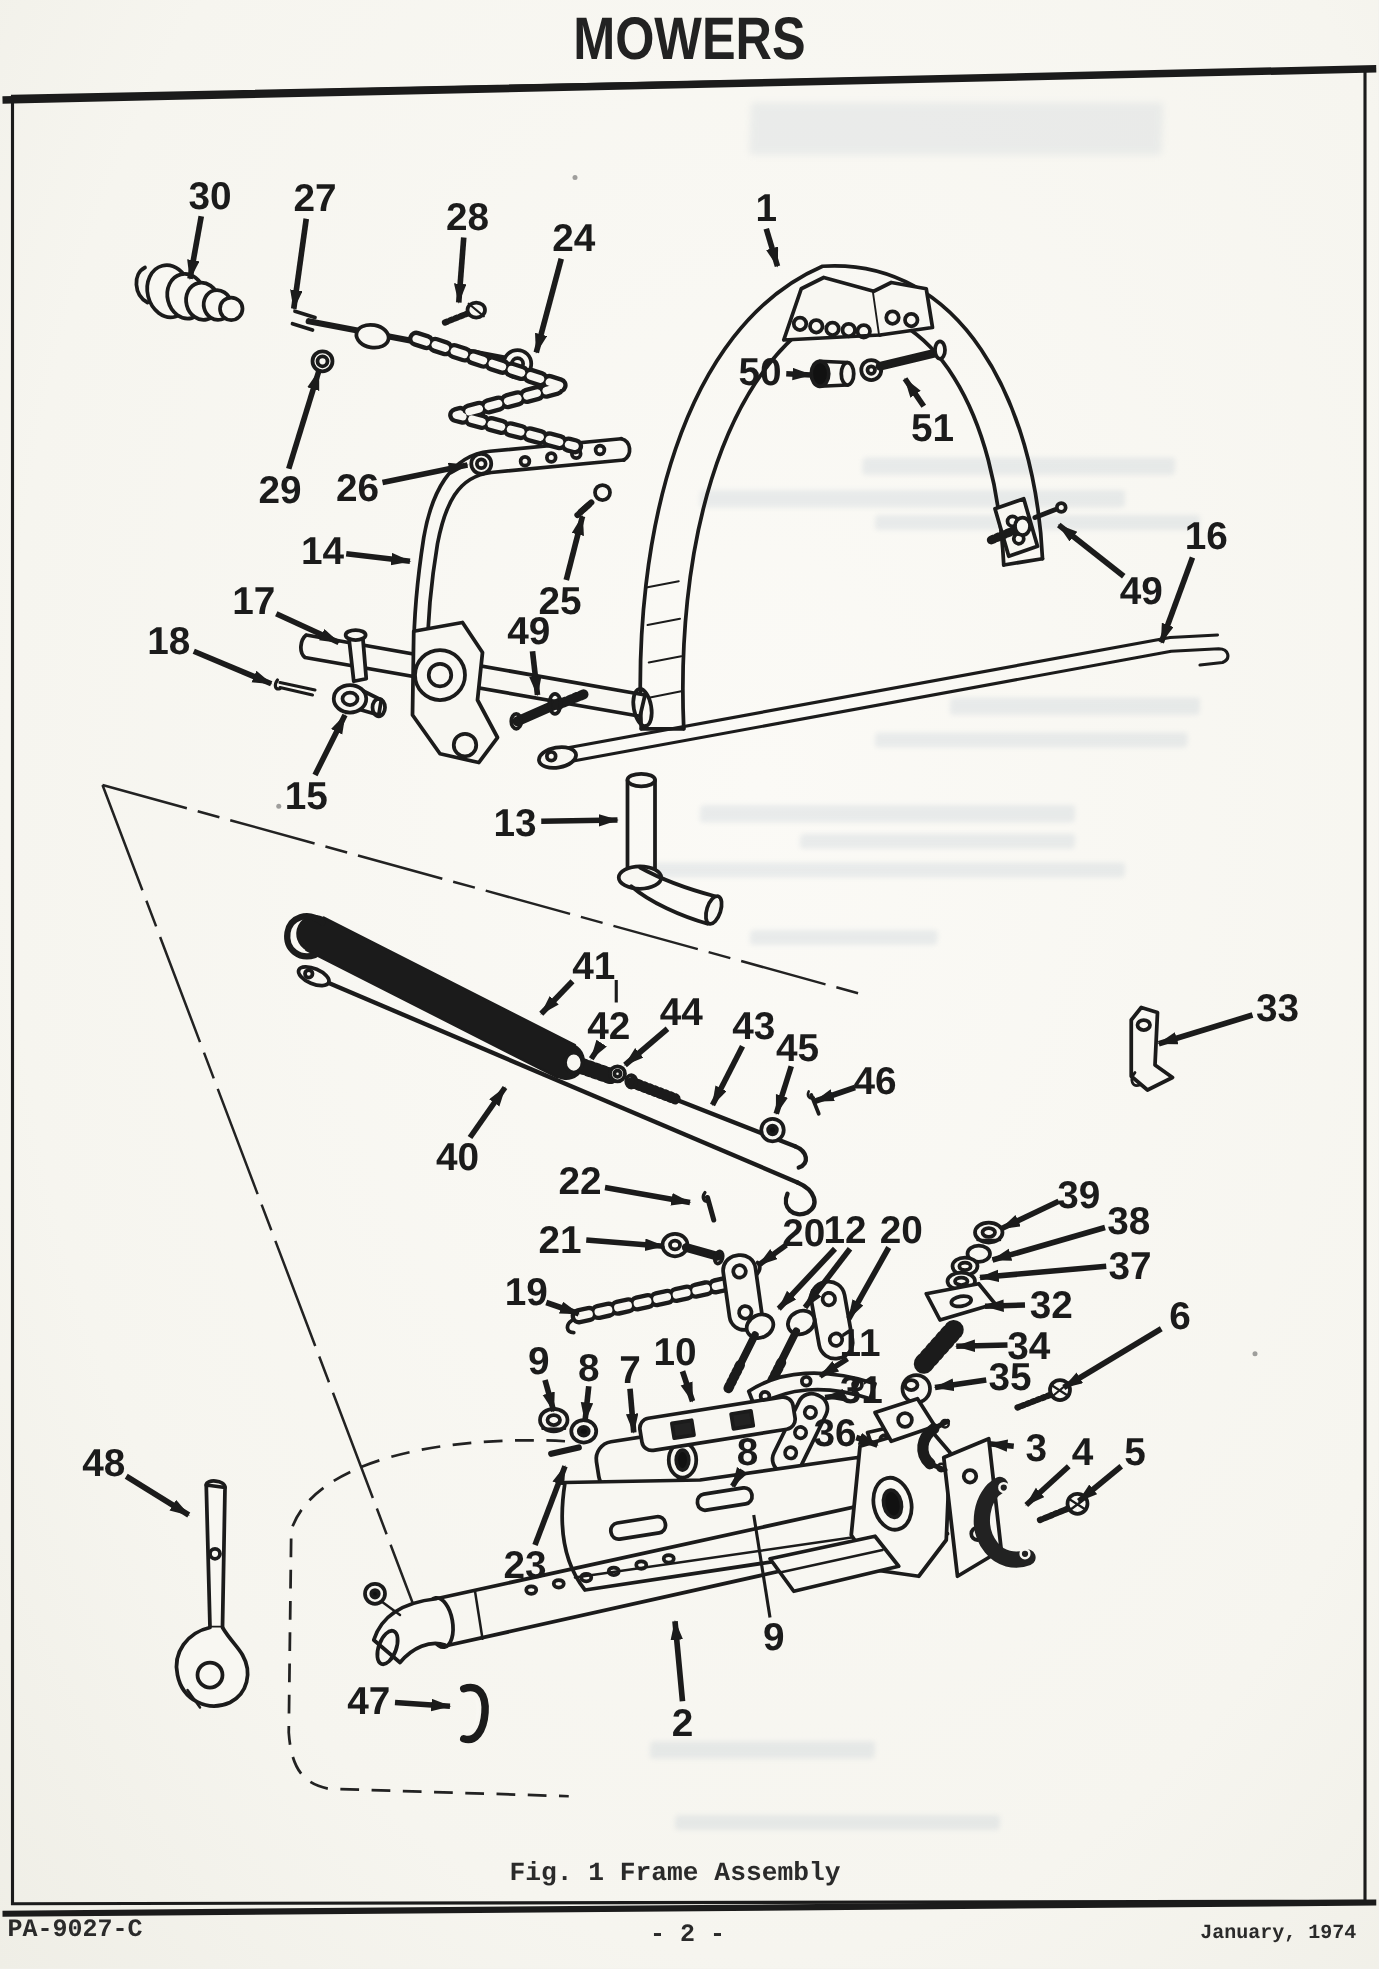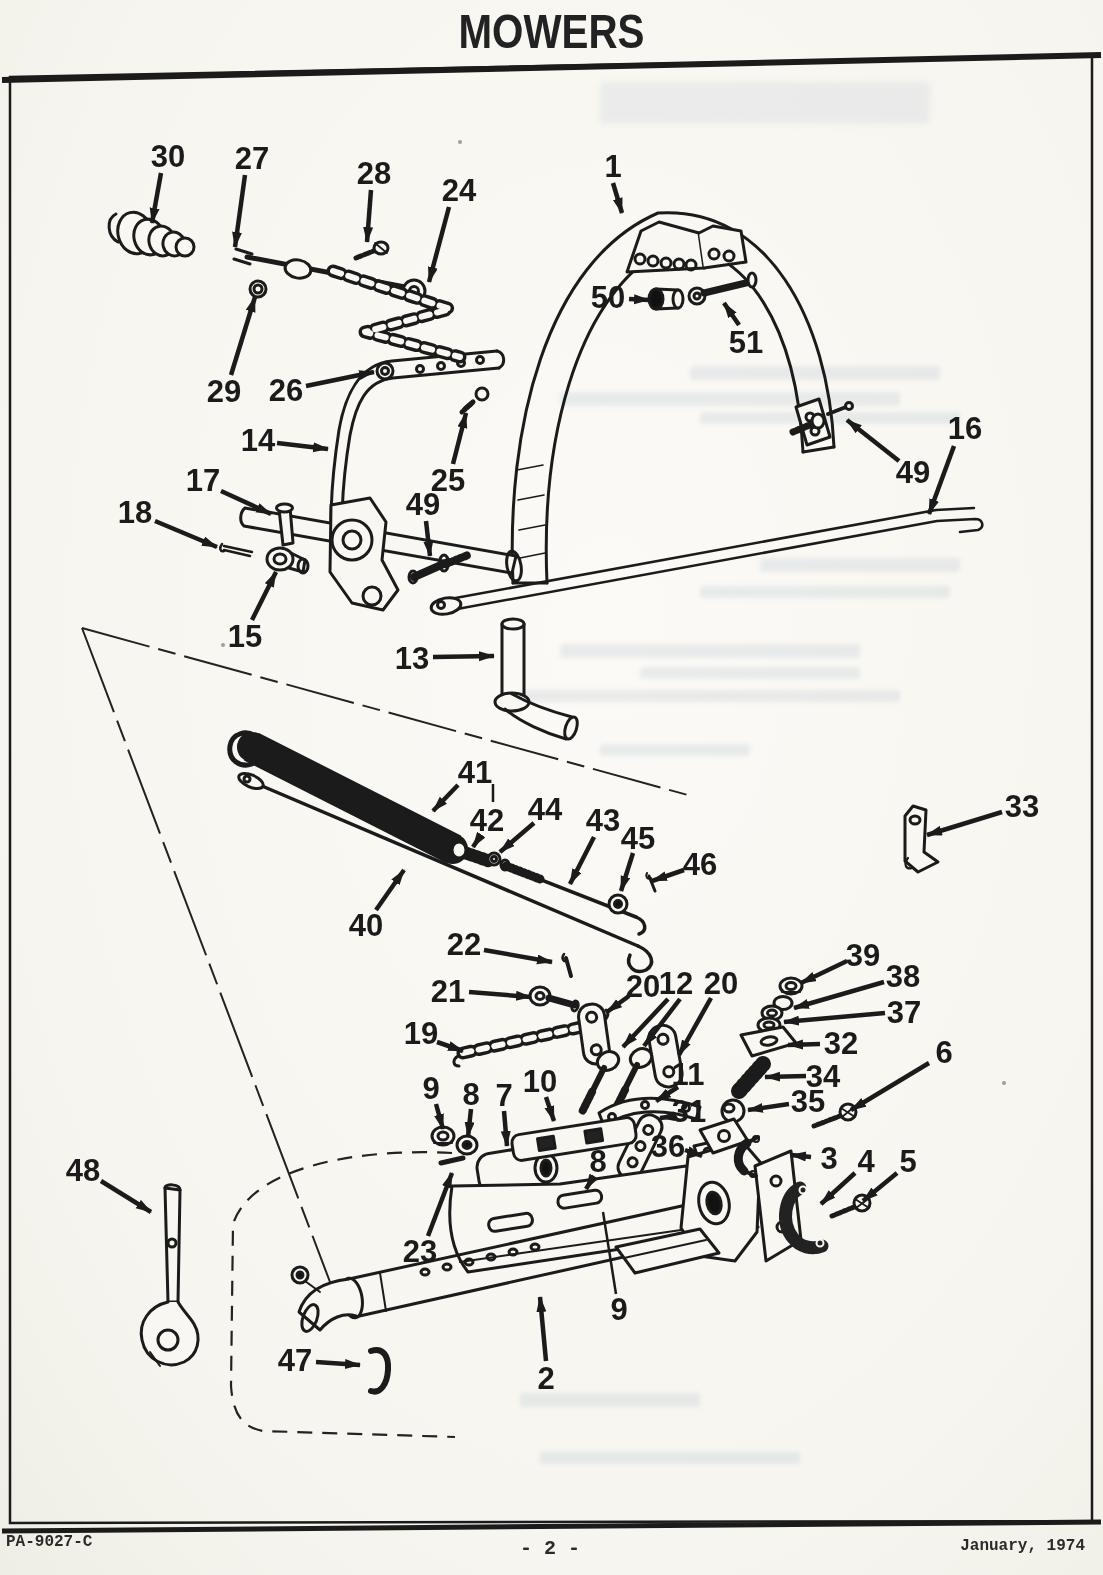--- a/index.html
+++ b/index.html
@@ -15,21 +15,21 @@
     position:absolute;top:4px;left:0;width:100%;text-align:center;
     font-size:48px;font-weight:bold;letter-spacing:0px;
     transform:scaleX(.84);color:#222;
   }
   .caption{
     position:absolute;top:1488px;left:0;width:1080px;text-align:center;
     font-family:"Liberation Mono", monospace;font-size:21px;font-weight:bold;color:#2a2a2a;
   }
   .footer-left{
     position:absolute;top:1533px;left:6px;
-    font-family:"Liberation Mono", monospace;font-size:16px;font-weight:bold;color:#2a2a2a;
+    font-family:"Liberation Mono", monospace;font-size:20px;font-weight:bold;color:#2a2a2a;
   }
   .footer-center{
     position:absolute;top:1537px;left:470px;width:160px;text-align:center;
     font-family:"Liberation Mono", monospace;font-size:20px;font-weight:bold;color:#2a2a2a;
   }
   .footer-right{
     position:absolute;top:1537px;right:18px;
     font-family:"Liberation Mono", monospace;font-size:16px;font-weight:bold;color:#2a2a2a;
   }
   svg{position:absolute;top:0;left:0;}
@@ -552,16 +552,17 @@
         <text x="423" y="515" text-anchor="middle" font-size="31" font-weight="bold" font-family="&quot;Liberation Sans&quot;, sans-serif" fill="#1b1b1b">49</text>
         <line x1="899" y1="461" x2="847" y2="420" stroke="#1b1b1b" stroke-width="4.5" marker-end="url(#arr)"></line>
         <text x="913" y="483" text-anchor="middle" font-size="31" font-weight="bold" font-family="&quot;Liberation Sans&quot;, sans-serif" fill="#1b1b1b">49</text>
         <line x1="629" y1="299" x2="649" y2="300" stroke="#1b1b1b" stroke-width="4.5" marker-end="url(#arr)"></line>
         <text x="608" y="308" text-anchor="middle" font-size="31" font-weight="bold" font-family="&quot;Liberation Sans&quot;, sans-serif" fill="#1b1b1b">50</text>
         <line x1="739" y1="325" x2="724" y2="303" stroke="#1b1b1b" stroke-width="4.5" marker-end="url(#arr)"></line>
         <text x="746" y="353" text-anchor="middle" font-size="31" font-weight="bold" font-family="&quot;Liberation Sans&quot;, sans-serif" fill="#1b1b1b">51</text>
       </g>
   </svg>
 
+  <div class="caption">Fig. 1 Frame Assembly</div>
   <div class="footer-left">PA-9027-C</div>
   <div class="footer-center">- 2 -</div>
   <div class="footer-right">January, 1974</div>
 </div>
 
 </body></html>

